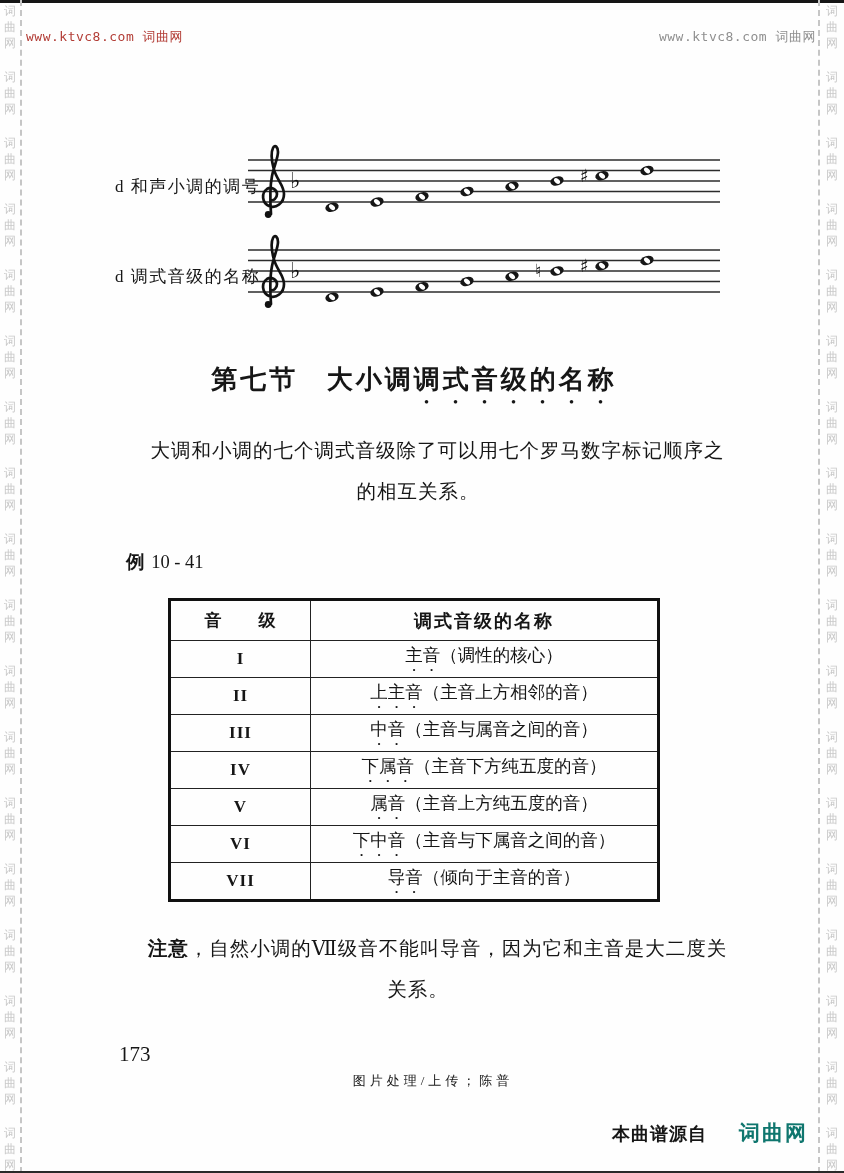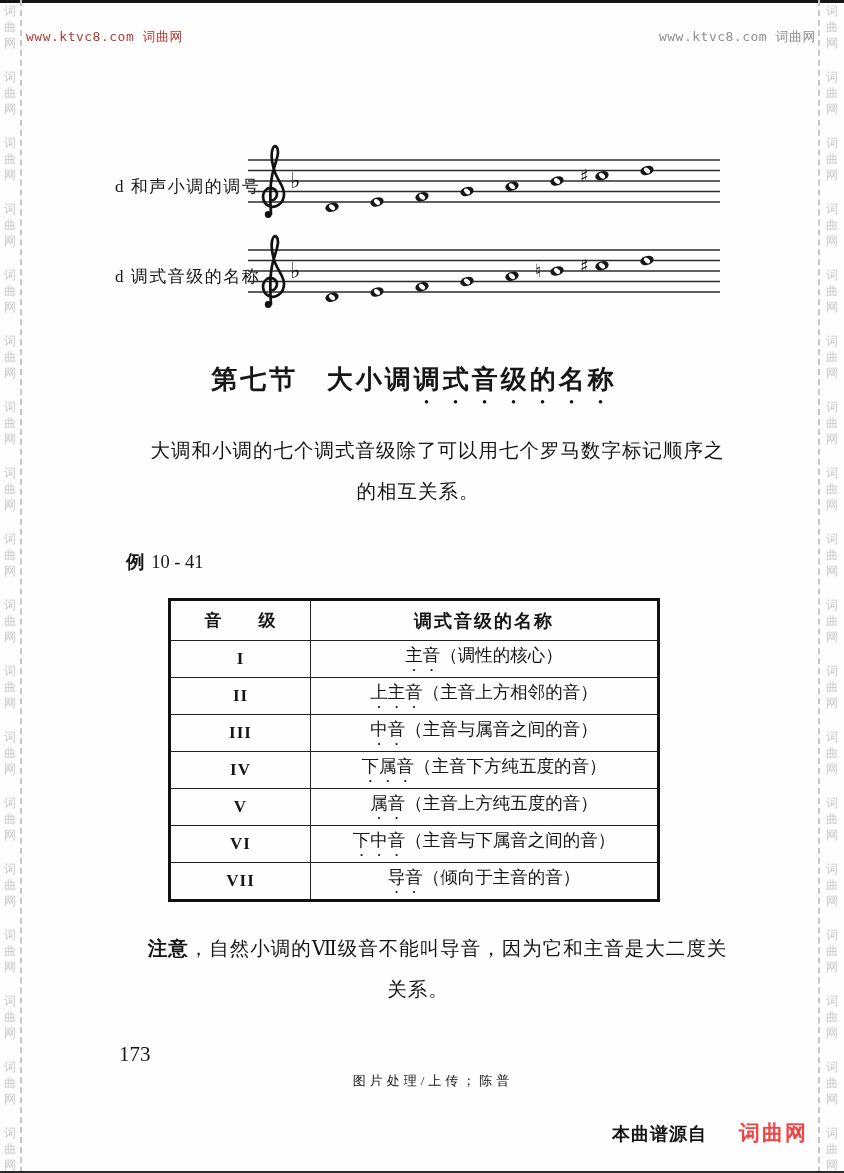--- a/index.html
+++ b/index.html
@@ -385,17 +385,17 @@
   <div class="para" style="top:928px">
       <div class="pline indent"><b>注意</b>，自然小调的Ⅶ级音不能叫导音，因为它和主音是大二度关</div>
       <div class="pline">关系。</div>
     </div>
 
   <div class="page-number">173</div>
   <div class="credit">图片处理/上传；陈普</div>
 
   <div class="source-row">
     <span class="source-text">本曲谱源自</span>
-    <span class="brand" style="color: #ef4444;">词曲网</span>
+    <span class="brand" style="color: #0f766e;">词曲网</span>
   </div>
 
   <div class="bottom-line"></div>
 </div>
 
 </body></html>

